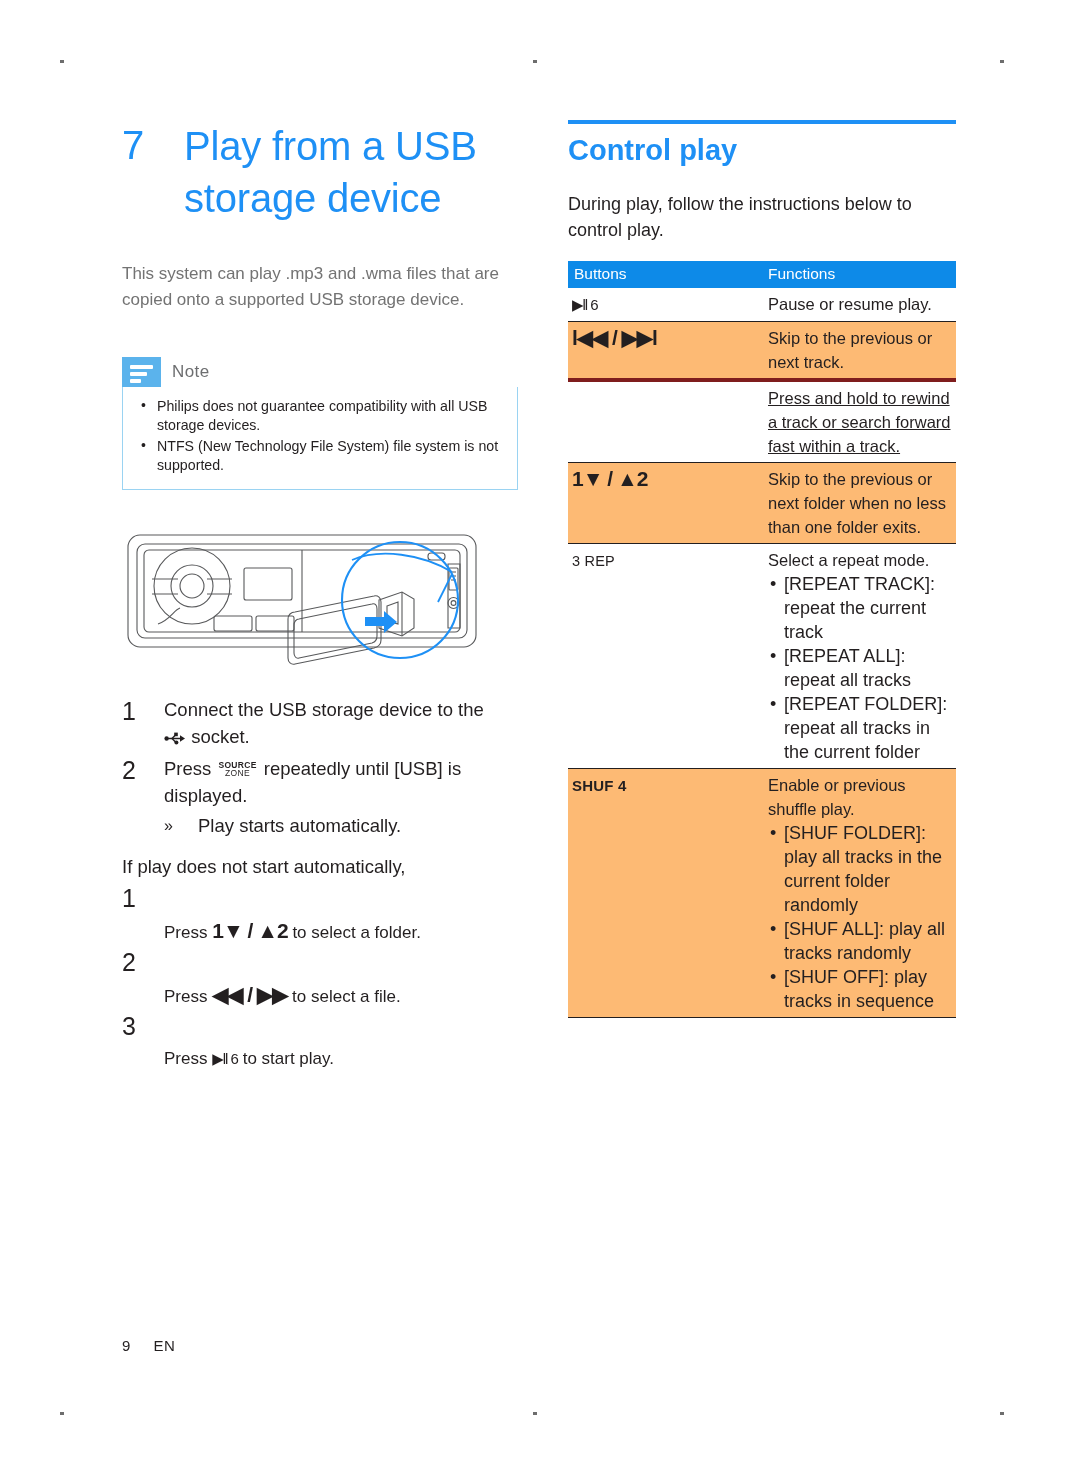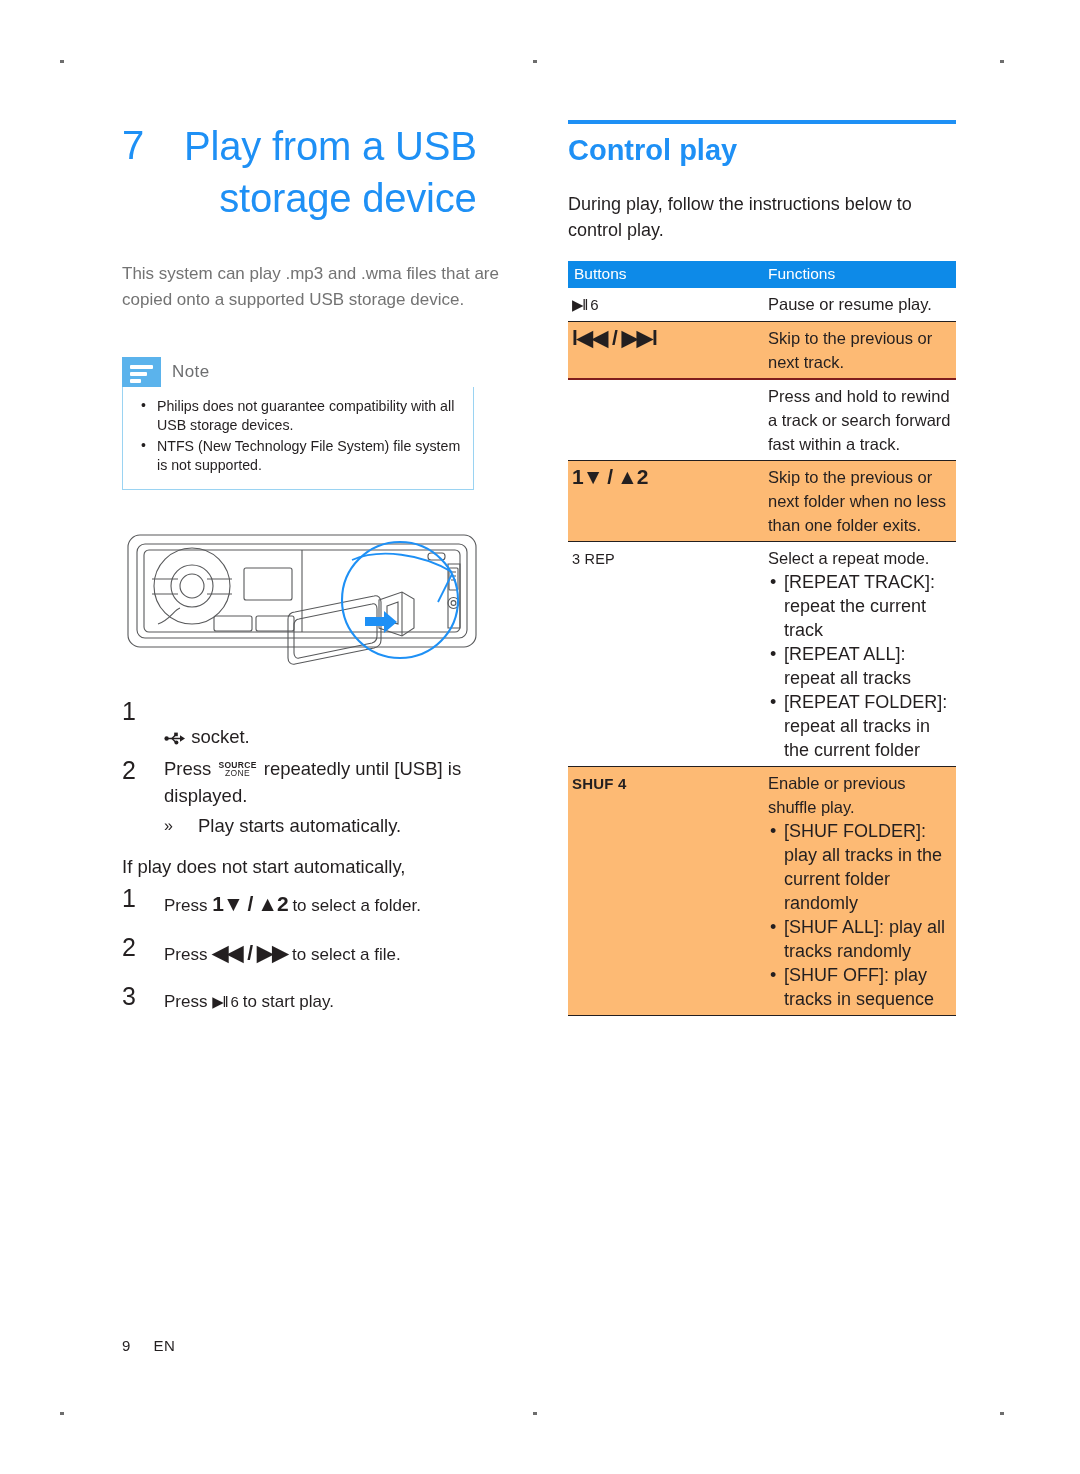--- a/index.html
+++ b/index.html
@@ -23,29 +23,29 @@
   
   .col-left{position:absolute;left:122px;top:120px;width:410px;}
   .col-right{position:absolute;left:568px;top:120px;width:388px;}
 
   
   .chapter{display:flex;align-items:flex-start;color:#1e90f5;}
   .chapter .num{
     font-size:40px;line-height:50px;font-weight:400;width:62px;flex:0 0 62px;
   }
   .chapter .ttl{
-    font-size:40px;line-height:52px;font-weight:400;letter-spacing:-0.2px;text-align:right;
+    font-size:40px;line-height:52px;font-weight:400;letter-spacing:-0.2px;
   }
 
   .body-p{
     font-size:17px;line-height:26px;color:#737373;margin-top:37px;
   }
 
   
-  .note{margin-top:44px;width:352px;}
+  .note{margin-top:44px;width:396px;}
   .note-head{display:flex;align-items:center;height:30px;}
   .note-ico{
     width:39px;height:30px;background:#5bb3ec;position:relative;flex:0 0 39px;
   }
   .note-ico i{position:absolute;background:#ffffff;height:4px;border-radius:1px;display:block;}
   .note-ico i:nth-child(1){left:8px;top:8px;width:23px;}
   .note-ico i:nth-child(2){left:8px;top:15px;width:17px;}
   .note-ico i:nth-child(3){left:8px;top:22px;width:11px;}
   .note-label{font-size:17px;color:#6d6e70;padding-left:11px;letter-spacing:.4px;}
   .note-body{
@@ -74,21 +74,21 @@
   .step .txt{font-size:18.5px;line-height:27px;color:#231f20;}
 
   .sub-note{display:flex;margin-top:1px;padding-left:42px;}
   .sub-note .g{flex:0 0 34px;font-size:16px;line-height:27px;color:#231f20;}
   .sub-note .t{font-size:18.5px;line-height:27px;}
 
   .cond{font-size:18.5px;line-height:27px;margin-top:14px;}
 
   .steps2{margin-top:2px;}
   .steps2 .step .n{font-size:25px;line-height:32px;}
-  .steps2 .step .txt{font-size:17px;line-height:44px;}
+  .steps2 .step .txt{font-size:17px;line-height:20px;margin-top:39px;}
 
   
   .g-big{font-size:21px;font-weight:bold;letter-spacing:-1px;}
   .g-mid{font-size:15px;letter-spacing:-1px;}
 
   .srczone{
     display:inline-block;text-align:center;line-height:8px;vertical-align:-1px;
     padding:0 2px;
   }
   .srczone b{display:block;font-size:8.5px;font-weight:bold;letter-spacing:.3px;}
@@ -108,21 +108,21 @@
     background:#0d8ae8;color:#ffffff;font-weight:400;font-size:15.5px;
     text-align:left;padding:3px 0 4px 6px;line-height:20px;
   }
   table.ctl td{
     vertical-align:top;padding:4px 4px 4px 6px;font-size:16.5px;line-height:24px;
     color:#231f20;
   }
   table.ctl td.btn{width:84px;padding-left:4px;}
   tr.alt td{background:#fdba74;}
   tr.line td{border-top:1.5px solid #231f20;}
-  tr.thin td{border-top:2px solid #7f1d1d;}
+  tr.thin td{border-top:4px solid #7f1d1d;text-decoration:underline;}
   .cellul{margin:0;padding:0;list-style:none;}
   .cellul li{position:relative;padding-left:16px;font-size:18px;line-height:24px;}
   .cellul li:before{content:"•";position:absolute;left:2px;top:0;}
   .repbtn{font-size:14.5px;letter-spacing:.2px;}
   .shufbtn{font-size:15px;font-weight:bold;letter-spacing:.2px;}
 
   
   .footer{
     position:absolute;left:122px;top:1337px;font-size:15px;color:#231f20;
     letter-spacing:.5px;
@@ -217,21 +217,21 @@
         </g>
 
         <path d="M243 102 L243 93 L262 93 L262 87 L275 98 L262 109 L262 102 Z" fill="#1e90f5"></path>
       </svg>
     </div>
 
     <div class="steps">
       <div class="step">
         <div class="n">1</div>
         <div class="txt">
-          <br>
+          <span>Connect the USB storage device to the</span><br>
           <span class="usb-ico">
             <svg width="22" height="13" viewBox="0 0 22 13">
                 <g stroke="#231f20" stroke-width="1.5" fill="none">
               <path d="M2.6 6.5 L19 6.5"></path>
                   <path d="M8 6.5 L12 2.5"></path>
                   <path d="M8 6.5 L12 10.5"></path>
             </g>
             <circle cx="2.6" cy="6.5" r="2.2" fill="#231f20"></circle>
             <rect x="10.2" y="0.6" width="3.6" height="3.6" fill="#231f20"></rect>
             <circle cx="12.4" cy="10.5" r="2" fill="#231f20"></circle>

